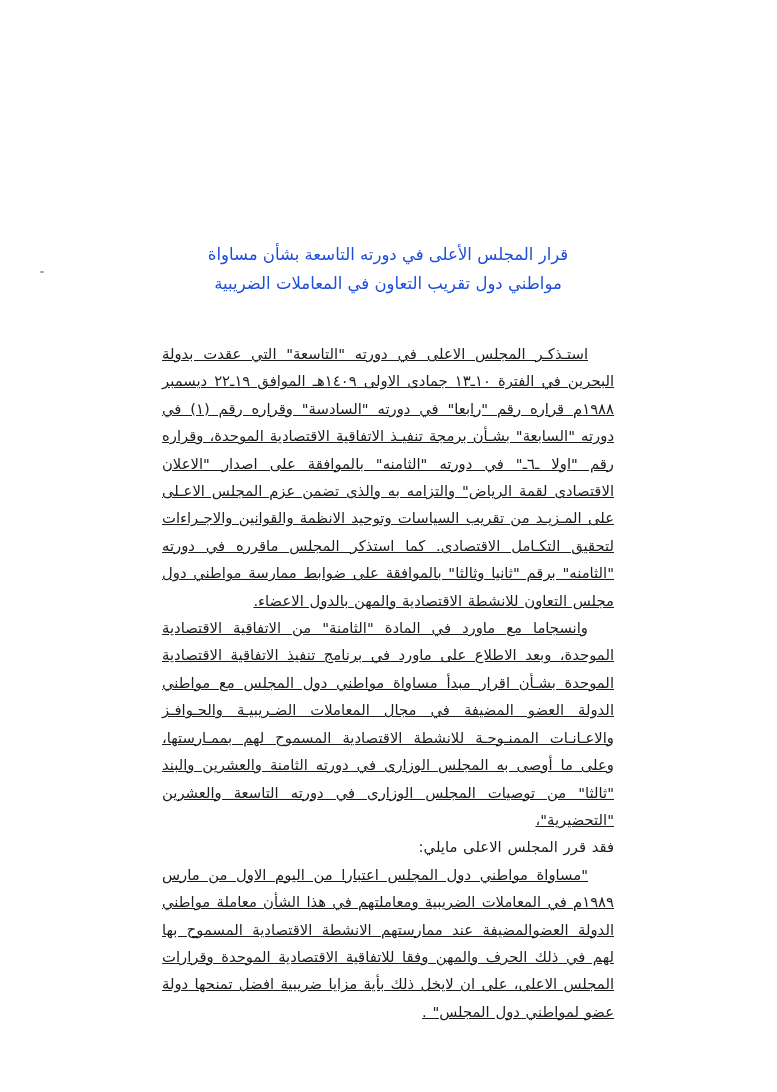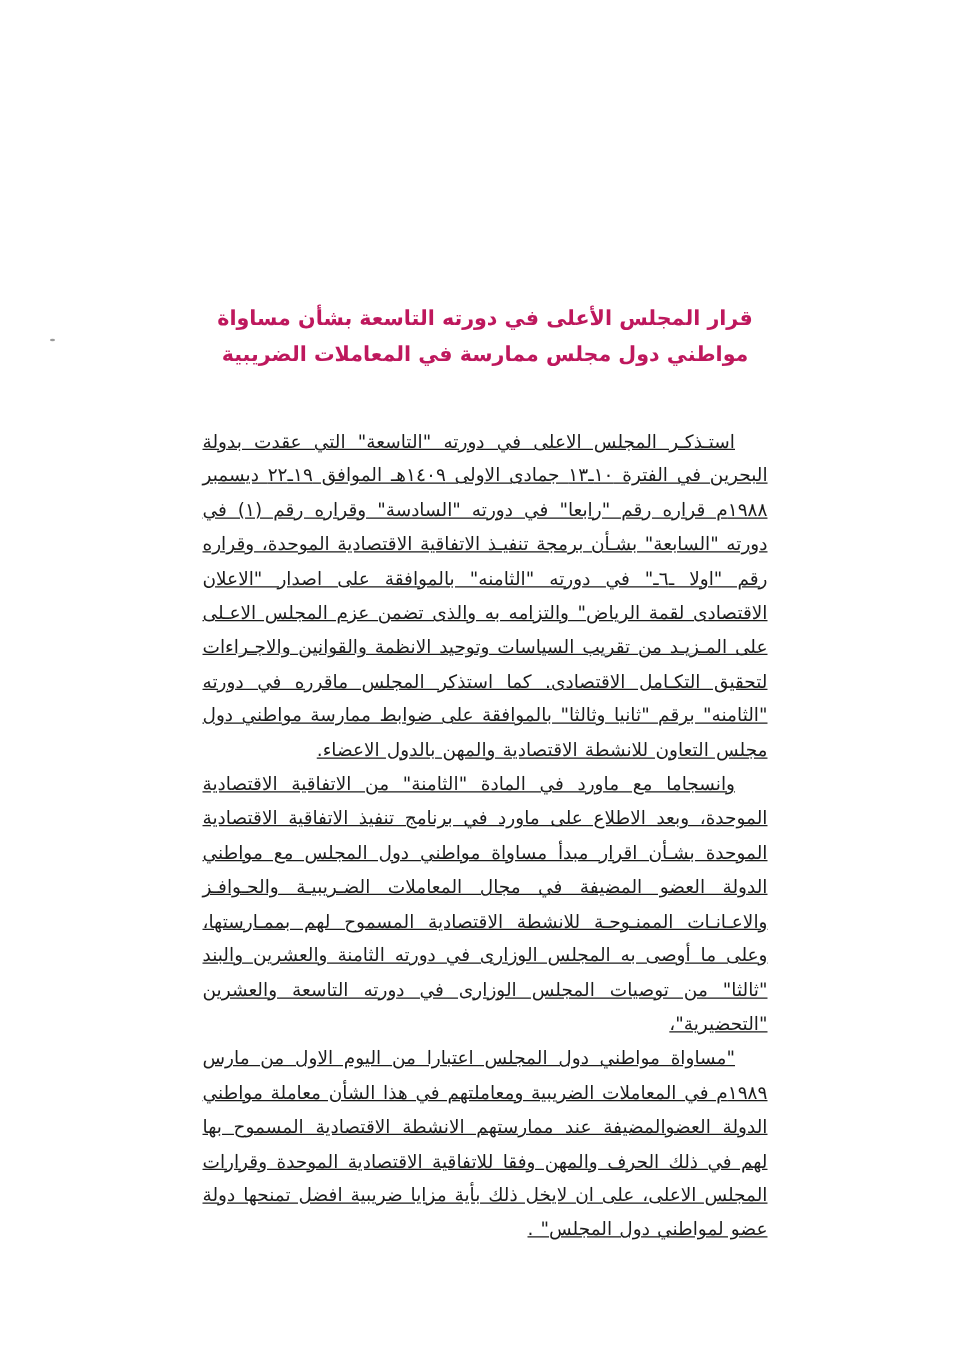--- a/index.html
+++ b/index.html
@@ -28,25 +28,25 @@
   }
   .text-block {
     position: absolute;
     top: 240px;
     right: 163px;
     width: 452px;
     direction: rtl;
   }
   .doc-title {
     text-align: center;
-    font-weight: bold;
+    font-weight: normal;
     font-size: 16.5px;
     line-height: 29px;
     letter-spacing: 0;
-    color: #be185d;
+    color: #1d4ed8;
     margin: 0 0 42px 0;
   }
   .doc-title .title-line {
     display: block;
   }
   .doc-body p {
     margin: 0;
     font-size: 14.8px;
     line-height: 27.4px;
     text-align: justify;
@@ -66,24 +66,25 @@
 <body>
 
 <div class="page">
 
   <div class="scan-artifact"></div>
 
   <div class="text-block">
 
     <h1 class="doc-title">
       <span class="title-line">قرار المجلس الأعلى في دورته التاسعة بشأن مساواة</span>
-      <span class="title-line">مواطني دول مجلس ممارسة في المعاملات الضريبية</span>
+      <span class="title-line">مواطني دول تقريب التعاون في المعاملات الضريبية</span>
     </h1>
 
     <div class="doc-body">
       <p class="indent">استـذكـر المجلس الاعلى في دورته "التاسعة" التي عقدت بدولة البحرين في الفترة ١٠ـ١٣ جمادى الاولى ١٤٠٩هـ الموافق ١٩ـ٢٢ ديسمبر ١٩٨٨م قراره رقم "رابعا" في دورته "السادسة" وقراره رقم (١) في دورته "السابعة" بشـأن برمجة تنفيـذ الاتفاقية الاقتصادية الموحدة، وقراره رقم "اولا ـ٦ـ" في دورته "الثامنه" بالموافقة على اصدار "الاعلان الاقتصادى لقمة الرياض" والتزامه به والذى تضمن عزم المجلس الاعـلى على المـزيـد من تقريب السياسات وتوحيد الانظمة والقوانين والاجـراءات لتحقيق التكـامل الاقتصادى. كما استذكر المجلس ماقرره في دورته "الثامنه" برقم "ثانيا وثالثا" بالموافقة على ضوابط ممارسة مواطني دول مجلس التعاون للانشطة الاقتصادية والمهن بالدول الاعضاء.</p>
       <p class="indent">وانسجاما مع ماورد في المادة "الثامنة" من الاتفاقية الاقتصادية الموحدة، وبعد الاطلاع على ماورد في برنامج تنفيذ الاتفاقية الاقتصادية الموحدة بشـأن اقرار مبدأ مساواة مواطني دول المجلس مع مواطني الدولة العضو المضيفة في مجال المعاملات الضـريبيـة والحـوافـز والاعـانـات الممنـوحـة للانشطة الاقتصادية المسموح لهم بممـارستها، وعلى ما أوصى به المجلس الوزارى في دورته الثامنة والعشرين والبند "ثالثا" من توصيات المجلس الوزارى في دورته التاسعة والعشرين "التحضيرية"،</p>
+      <p class="no-gap">فقد قرر المجلس الاعلى مايلي:</p>
       <p class="indent">"مساواة مواطني دول المجلس اعتبارا من اليوم الاول من مارس ١٩٨٩م في المعاملات الضريبية ومعاملتهم في هذا الشأن معاملة مواطني الدولة العضوالمضيفة عند ممارستهم الانشطة الاقتصادية المسموح بها لهم في ذلك الحرف والمهن وفقا للاتفاقية الاقتصادية الموحدة وقرارات المجلس الاعلى، على ان لايخل ذلك بأية مزايا ضريبية افضل تمنحها دولة عضو لمواطني دول المجلس" .</p>
     </div>
 
   </div>
 
 </div>
 
 </body></html>

